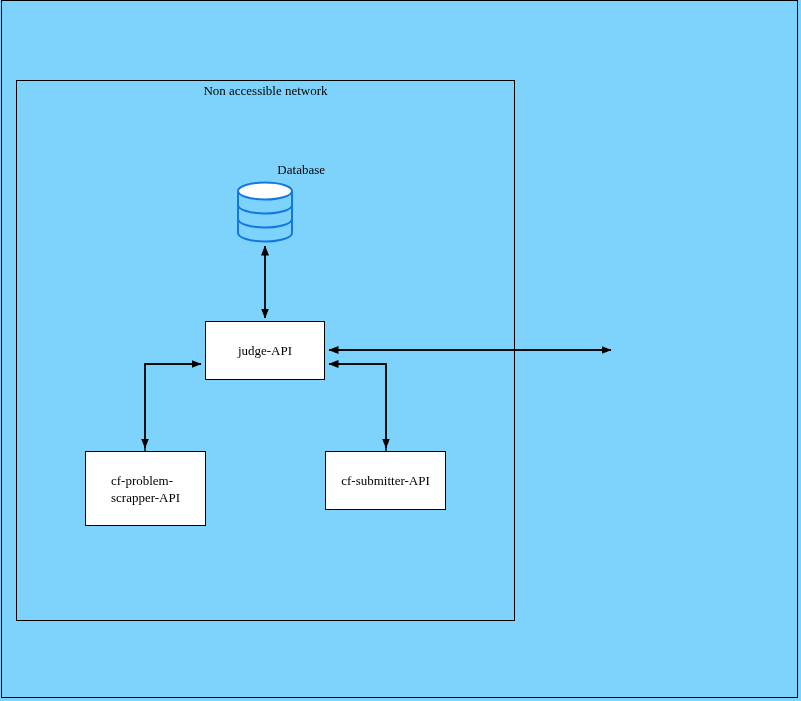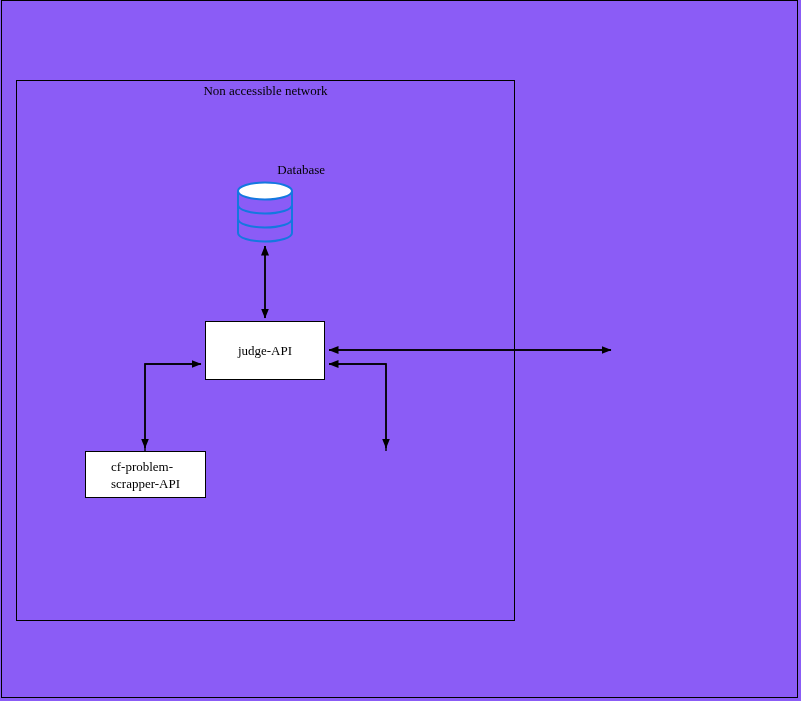--- a/index.html
+++ b/index.html
@@ -4,21 +4,21 @@
 <style>
   html, body {
     margin: 0;
     padding: 0;
     background: #ffffff;
   }
   #canvas {
     position: relative;
     width: 801px;
     height: 701px;
-    background: #8b5cf6;
+    background: #7dd3fc;
     font-family: "Liberation Serif", "DejaVu Serif", serif;
     overflow: hidden;
   }
   #page-border {
     position: absolute;
     left: 1px;
     top: 0px;
     width: 797px;
     height: 698px;
     border: 1px solid #000000;
@@ -51,21 +51,21 @@
     display: flex;
     align-items: center;
     justify-content: center;
     text-align: left;
     font-size: 13px;
     color: #000000;
     line-height: 17px;
     white-space: pre-line;
   }
   #node-judge-api   { left: 205px; top: 321px; width: 120px; height: 59px; }
-  #node-scrapper    { left: 85px;  top: 451px; width: 121px; height: 47px; }
+  #node-scrapper    { left: 85px;  top: 451px; width: 121px; height: 75px; }
   #node-submitter   { left: 325px; top: 451px; width: 121px; height: 59px; }
   #node-frontend    { left: 614px; top: 322px; width: 121px; height: 58px; }
 
   #db-label {
     position: absolute;
     left: 205px;
     top: 162px;
     width: 120px;
     text-align: right;
     font-size: 13px;
@@ -111,20 +111,23 @@
 
   <div class="node-box" id="node-judge-api">
     <span>judge-API</span>
   </div>
 
   <div class="node-box" id="node-scrapper">
     <span>cf-problem-
 scrapper-API</span>
   </div>
 
+  <div class="node-box" id="node-submitter">
+    <span>cf-submitter-API</span>
+  </div>
 
 
   <svg id="edges" viewBox="0 0 801 701">
     <defs>
       <marker id="ah" markerWidth="10" markerHeight="8" refX="9.5" refY="4" orient="auto" markerUnits="userSpaceOnUse">
         <path d="M0,0 L10,4 L0,8 z" fill="#000000"></path>
       </marker>
     </defs>
 
     <g>

